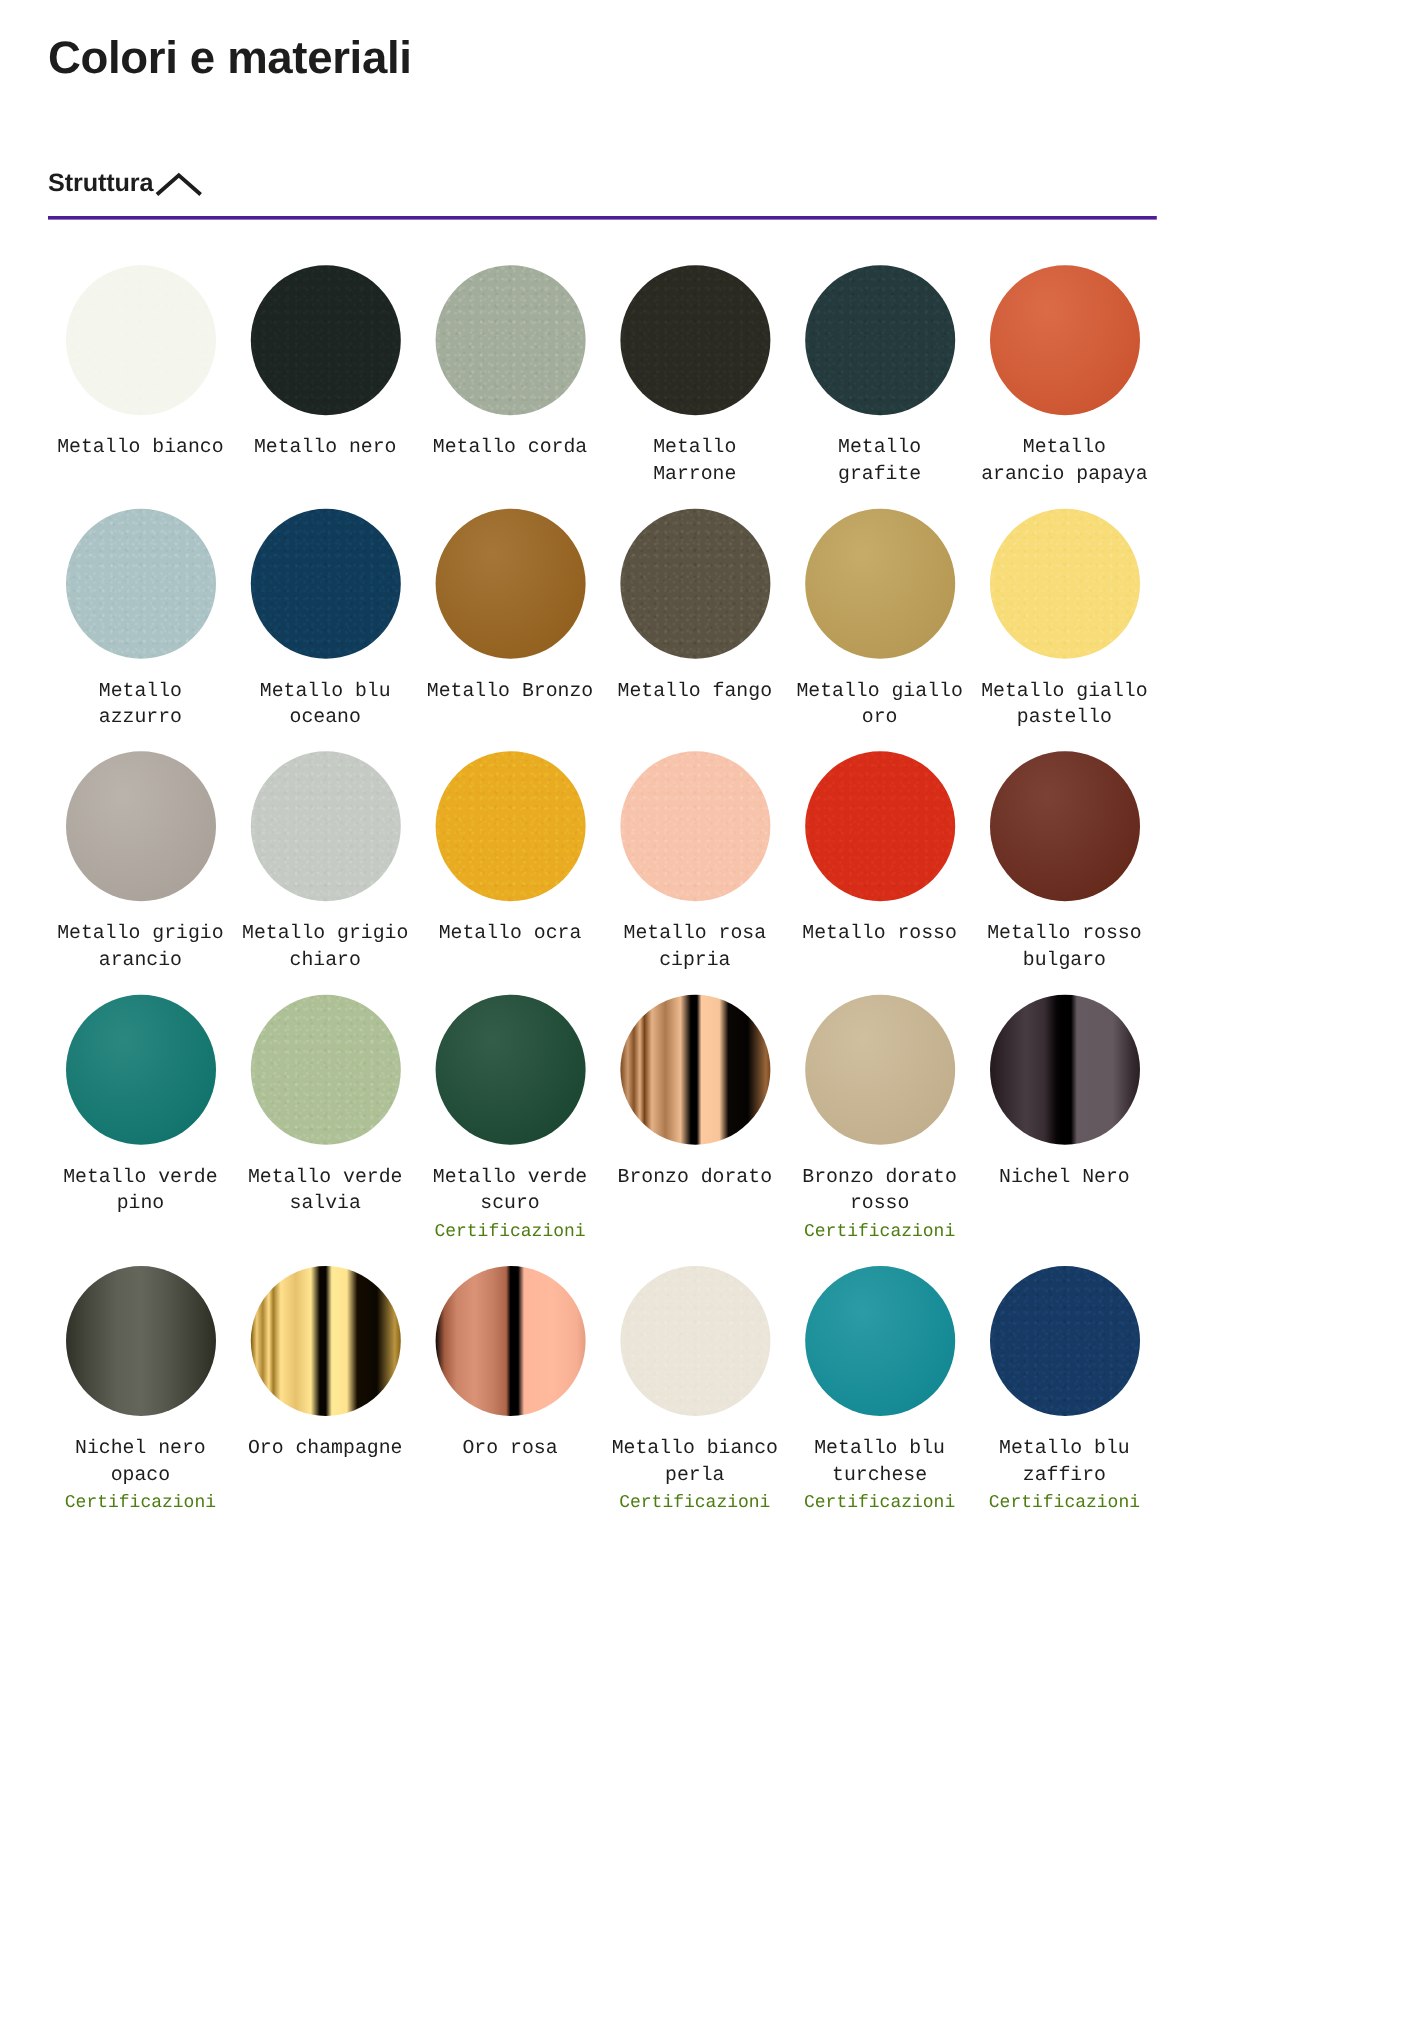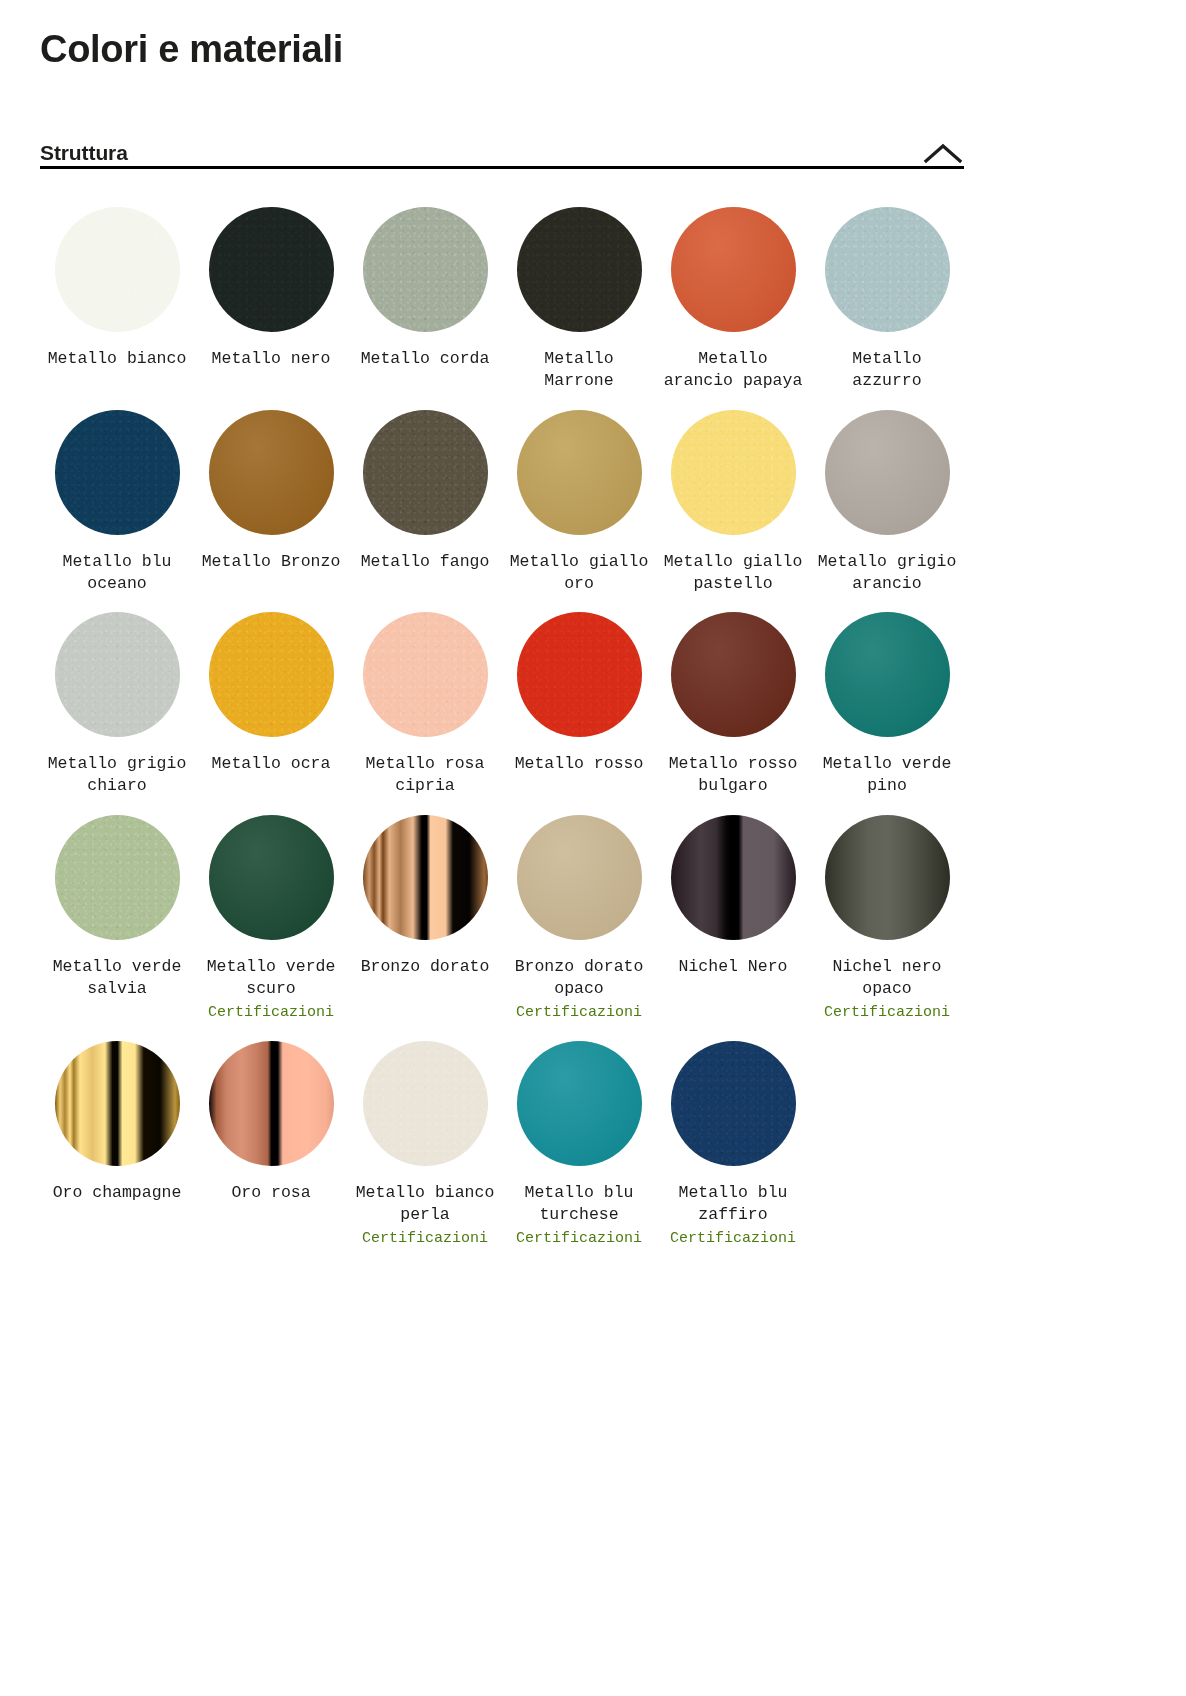--- a/index.html
+++ b/index.html
@@ -28,22 +28,22 @@
     padding-top: 28px;
   }
 
   
   .section {
     margin-top: 68px;
   }
   .section-head {
     display: flex;
     align-items: center;
-    justify-content: space-between;
-    border-bottom: 3px solid #000000;
+    padding-bottom: 14px;
+    border-bottom: 3px solid #4c1d95;
     cursor: pointer;
   }
   .section-title {
     font-size: 21px;
     font-weight: 700;
     letter-spacing: -0.1px;
   }
   .chevron {
     width: 42px; height: 26px;
     display: block;
@@ -140,20 +140,24 @@
         </div>
         <div class="swatch-cell">
           <div class="swatch-disc grain" style="background: rgb(163, 173, 155);"></div>
           <div class="swatch-label">Metallo corda</div>
         </div>
         <div class="swatch-cell">
           <div class="swatch-disc grain" style="background: rgb(43, 42, 34);"></div>
           <div class="swatch-label">Metallo Marrone</div>
         </div>
         <div class="swatch-cell">
+          <div class="swatch-disc grain" style="background: rgb(36, 58, 61);"></div>
+          <div class="swatch-label">Metallo grafite</div>
+        </div>
+        <div class="swatch-cell">
           <div class="swatch-disc smooth" style="background: rgb(215, 90, 51);"></div>
           <div class="swatch-label">Metallo arancio papaya</div>
         </div>
         <div class="swatch-cell">
           <div class="swatch-disc grain" style="background: rgb(171, 195, 197);"></div>
           <div class="swatch-label">Metallo azzurro</div>
         </div>
         <div class="swatch-cell">
           <div class="swatch-disc grain" style="background: rgb(16, 60, 90);"></div>
           <div class="swatch-label">Metallo blu oceano</div>
@@ -210,21 +214,21 @@
           <div class="swatch-disc smooth" style="background: rgb(29, 75, 53);"></div>
           <div class="swatch-label">Metallo verde scuro</div>
           <div class="swatch-cert">Certificazioni</div>
         </div>
         <div class="swatch-cell">
           <div class="swatch-disc" style="background: linear-gradient(90deg, rgb(122, 72, 28) 0%, rgb(202, 152, 108) 5%, rgb(132, 82, 38) 9%, rgb(222, 172, 128) 13%, rgb(117, 67, 23) 16%, rgb(227, 177, 133) 21%, rgb(172, 122, 78) 30%, rgb(237, 187, 143) 40%, rgb(0, 0, 0) 47%, rgb(0, 0, 0) 51%, rgb(252, 202, 158) 54%, rgb(247, 197, 153) 66%, rgb(10, 6, 3) 72%, rgb(5, 3, 2) 85%, rgb(152, 102, 58) 97%, rgb(122, 72, 28) 100%);"></div>
           <div class="swatch-label">Bronzo dorato</div>
         </div>
         <div class="swatch-cell">
           <div class="swatch-disc smooth" style="background: rgb(203, 184, 148);"></div>
-          <div class="swatch-label">Bronzo dorato opaco</div>
+          <div class="swatch-label">Bronzo dorato rosso</div>
           <div class="swatch-cert">Certificazioni</div>
         </div>
         <div class="swatch-cell">
           <div class="swatch-disc" style="background: linear-gradient(90deg, rgb(36, 26, 30) 0%, rgb(51, 40, 45) 10%, rgb(71, 60, 65) 24%, rgb(57, 46, 51) 36%, rgb(10, 6, 8) 44%, rgb(0, 0, 0) 48%, rgb(0, 0, 0) 54%, rgb(101, 90, 95) 58%, rgb(99, 88, 93) 82%, rgb(53, 42, 47) 95%, rgb(42, 32, 36) 100%);"></div>
           <div class="swatch-label">Nichel Nero</div>
         </div>
         <div class="swatch-cell">
           <div class="swatch-disc" style="background: linear-gradient(90deg, rgb(48, 50, 40) 0%, rgb(66, 68, 58) 12%, rgb(94, 96, 86) 34%, rgb(100, 102, 92) 50%, rgb(86, 88, 78) 66%, rgb(62, 64, 54) 86%, rgb(44, 46, 36) 100%);"></div>
           <div class="swatch-label">Nichel nero opaco</div>
           <div class="swatch-cert">Certificazioni</div>

